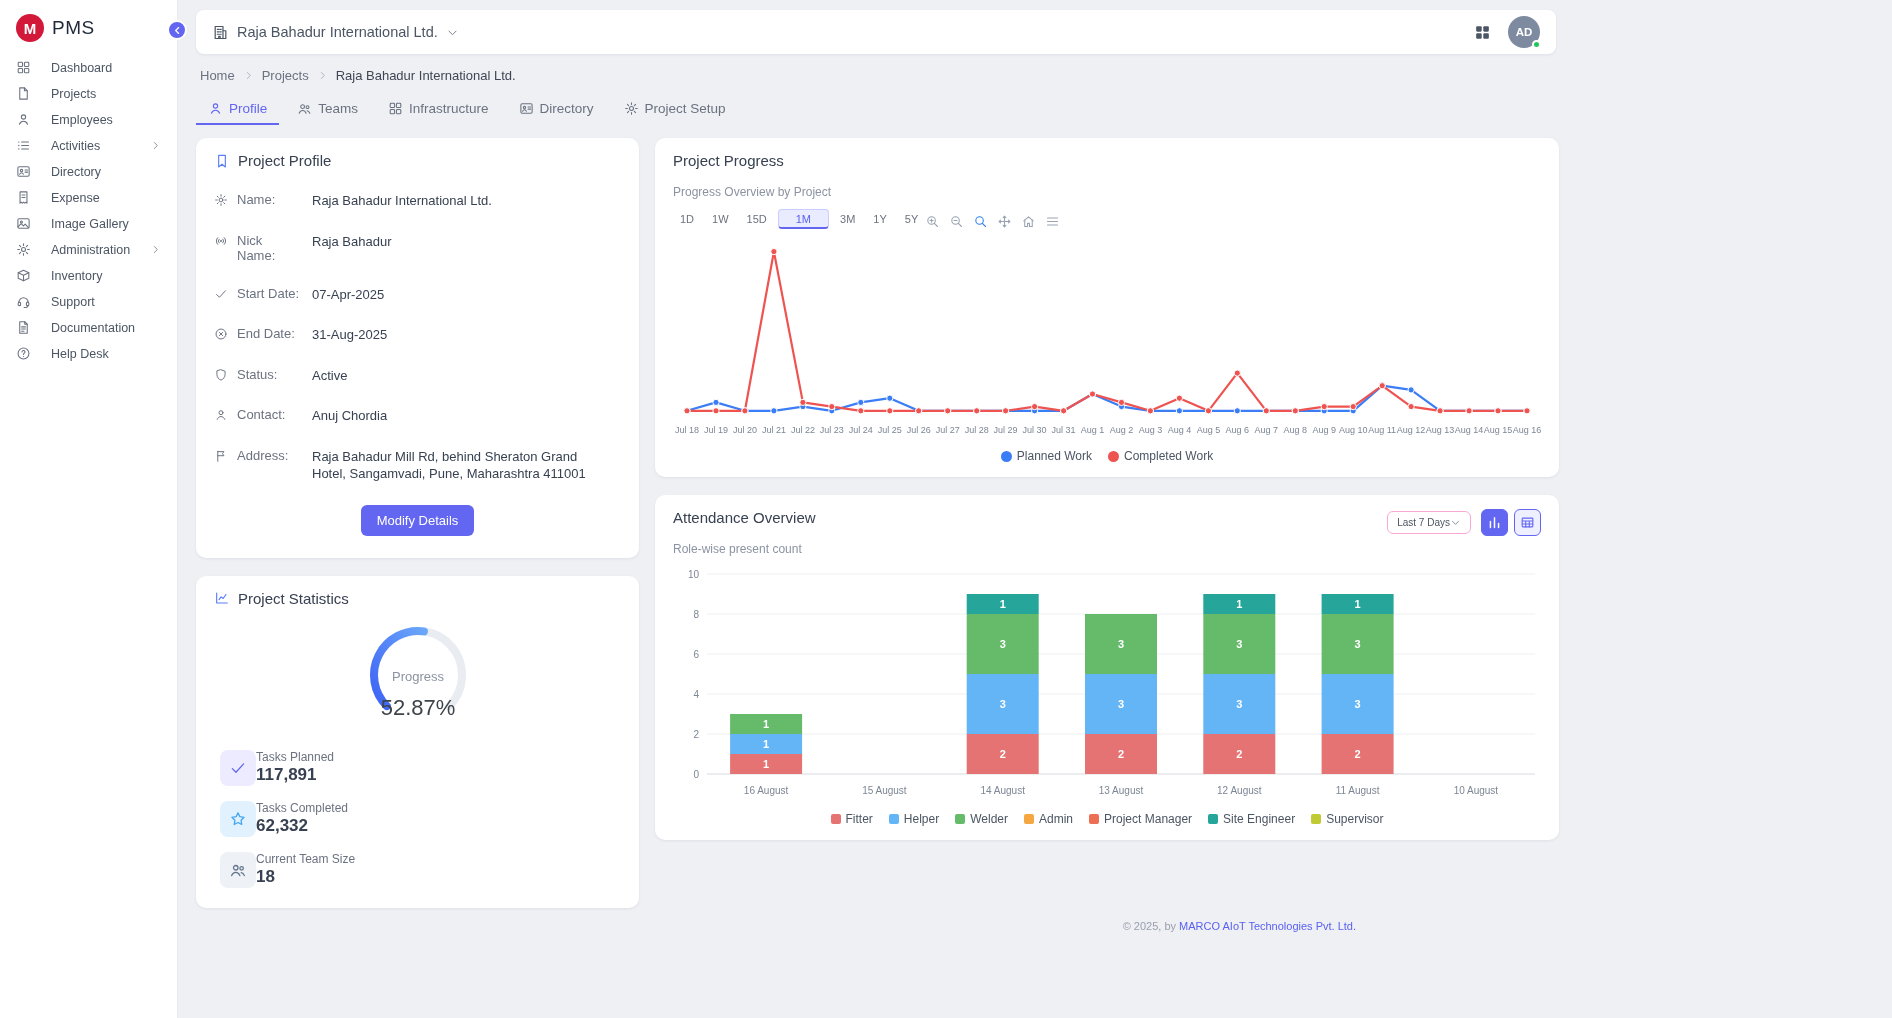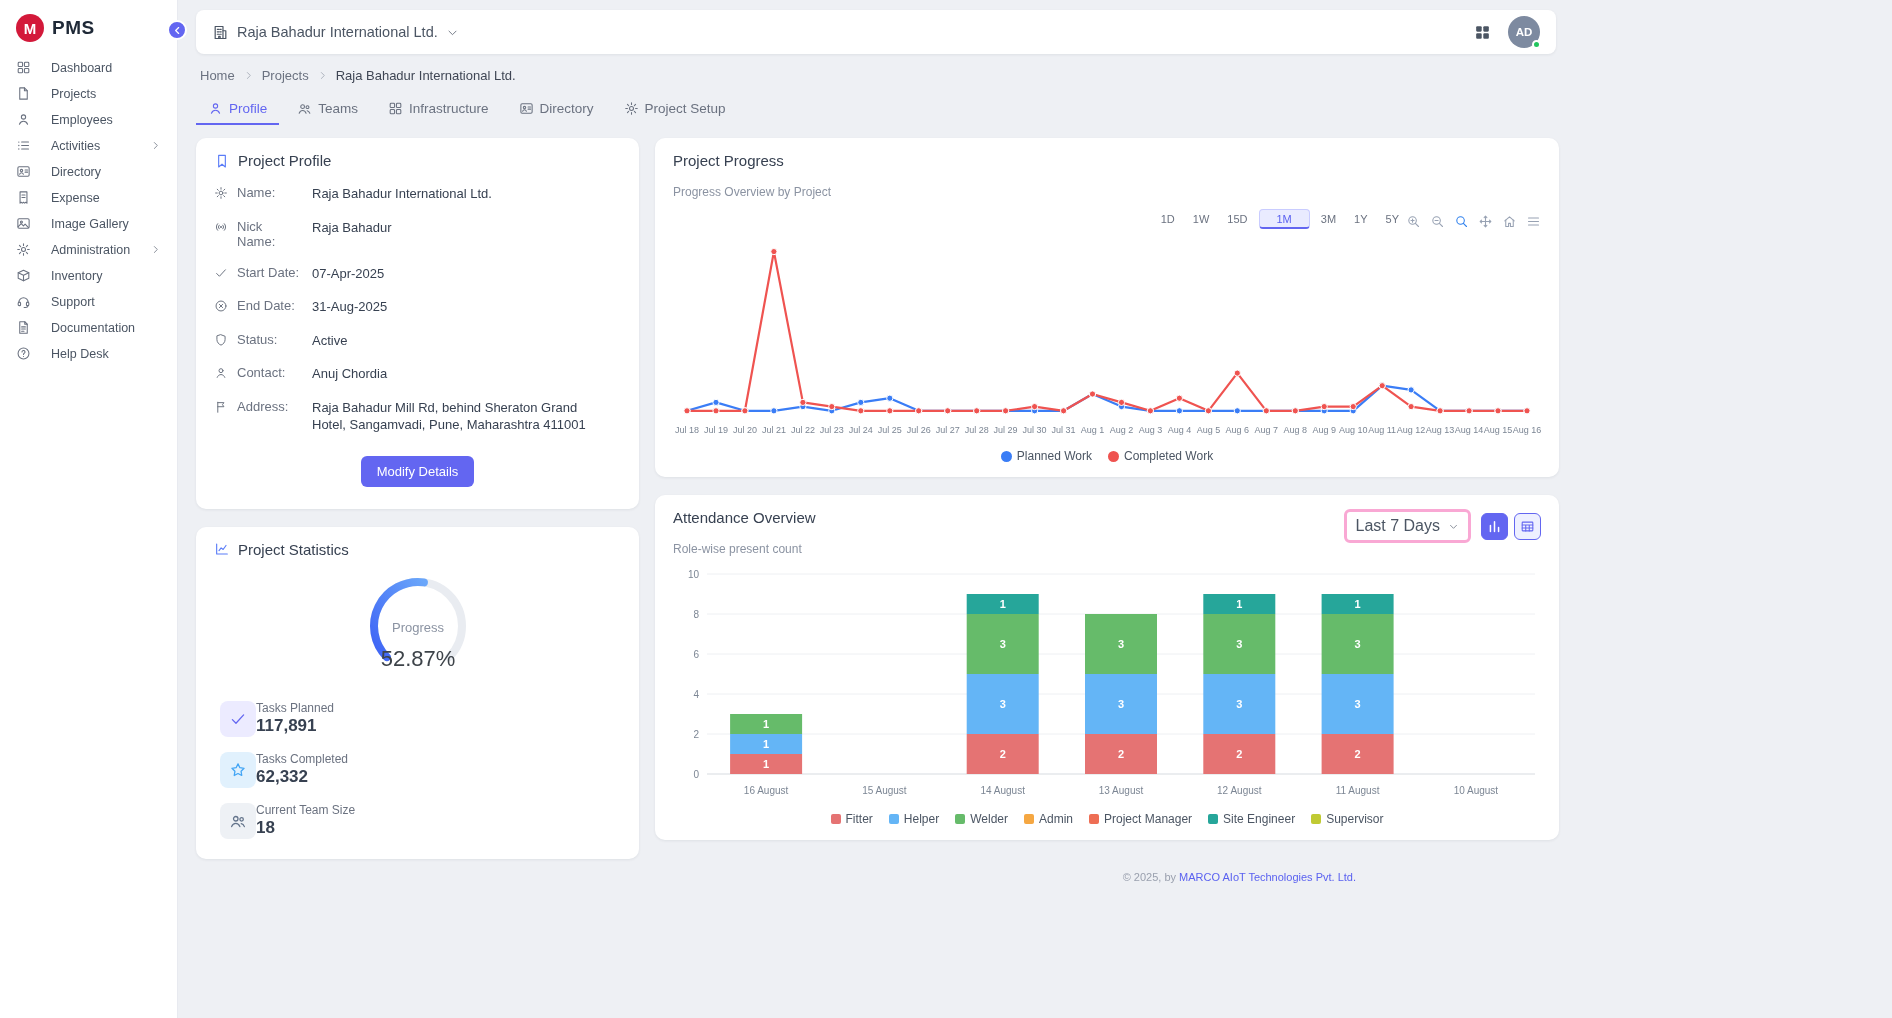--- a/index.html
+++ b/index.html
@@ -4,21 +4,21 @@
 <style>
   *{box-sizing:border-box}
   html,body{margin:0;padding:0}
   body{font-family:"Liberation Sans",sans-serif;background:#eef0f4;color:#374151}
   .app{display:flex;width:1892px;height:1018px;overflow:hidden;background:#eef0f4}
 
   
   .sidebar{width:178px;background:#fff;border-right:1px solid #e8eaf0;position:relative;flex:none}
   .logo-row{display:flex;align-items:center;gap:8px;padding:14px 16px 12px}
   .logo-badge{width:28px;height:28px;border-radius:50%;background:#d3193a;color:#fff;font-weight:bold;font-size:15px;display:flex;align-items:center;justify-content:center}
-  .logo-text{font-size:19px;font-weight:bold;color:#1f2937;letter-spacing:.5px}
+  .logo-text{font-size:19px;font-weight:normal;color:#1f2937;letter-spacing:.5px}
   .collapse-btn{position:absolute;right:-10px;top:20px;width:20px;height:20px;border-radius:50%;background:#6366f1;border:2px solid #fff;color:#fff;display:flex;align-items:center;justify-content:center;cursor:pointer;padding:0;z-index:5}
   .collapse-btn .ic{width:11px;height:11px;stroke-width:2.6}
   .nav-item{display:flex;align-items:center;gap:20px;padding:5px 16px;margin:1px 0;font-size:12.5px;color:#4b5563;cursor:pointer}
   .nav-item .ic{width:15px;height:15px;color:#6b7280;flex:none}
   .nav-label{white-space:nowrap}
   .chev{margin-left:auto;width:11px !important;height:11px !important;color:#9ca3af}
 
   
   .main{flex:1;min-width:0}
   .page-inner{width:1378px;padding:0 0 0 18px}
@@ -47,60 +47,60 @@
   .content-grid{display:flex;gap:16px;margin-top:13px;align-items:flex-start}
   .left-col{width:443px;flex:none;display:flex;flex-direction:column;gap:18px}
   .right-col{flex:1;display:flex;flex-direction:column;gap:18px}
   .card{background:#fff;border-radius:10px;box-shadow:0 1px 3px rgba(20,24,40,.07);padding:14px 18px}
   .card-title-row{display:flex;align-items:center;gap:8px}
   .card-title{font-size:15px;font-weight:normal;color:#374151}
   .title-ic{width:16px;height:16px;color:#5a7cf8}
   .card-sub{font-size:12px;color:#8b93a2;margin-top:16px}
 
   
-  .pf-row{display:flex;align-items:flex-start;gap:9px;margin-top:16px;font-size:13px}
+  .pf-row{display:flex;align-items:flex-start;gap:9px;margin-top:23px;font-size:13px}
   .pf-row .ic{width:14px;height:14px;color:#6b7280;margin-top:1px;flex:none}
   .pf-label{color:#6b7280;width:66px;flex:none}
   .pf-value{color:#374151;max-width:300px;line-height:1.35}
   .modify-btn{display:block;margin:22px auto 8px;background:#6366f1;color:#fff;border:none;border-radius:6px;padding:8px 16px;font-size:13px;font-weight:500;cursor:pointer;font-family:inherit}
 
   
   .stats-card{min-height:332px}
   .gauge-wrap{text-align:center;margin-top:4px}
   .gauge-label{font-size:13px;fill:#8b93a2}
   .gauge-value{font-size:22px;fill:#3d4349}
   .stat-row{display:flex;align-items:center;gap:0;margin:15px 6px 0}
   .stat-ic{width:36px;height:36px;border-radius:8px;display:flex;align-items:center;justify-content:center;flex:none}
   .stat-ic .ic{width:18px;height:18px}
   .stat-txt{display:flex;flex-direction:column}
   .stat-label{font-size:12px;color:#6b7280}
   .stat-value{font-size:17px;font-weight:bold;color:#374151;margin-top:1px}
 
   
-  .chart-controls{display:flex;align-items:flex-end;justify-content:flex-end;margin-top:10px}
+  .chart-controls{display:flex;align-items:flex-end;justify-content:flex-start;margin-top:10px}
   .ranges{display:flex;gap:4px}
   .rng{border:none;background:none;font-size:11px;color:#6b7280;padding:4px 7px;border-radius:4px;cursor:pointer;font-family:inherit}
   .rng.active{color:#5a61f0;background:#e9ebff;border:1px solid #c9ccff;border-bottom:2px solid #6366f1;padding:3px 17px 2px}
   .tools{display:flex;gap:9px;align-items:center}
   .tool{color:#98a2b3;cursor:pointer;display:flex}
   .tool .ic{width:15px;height:15px}
   .tool.tool-active{color:#2f80ed}
   .axlab{font-size:9px;fill:#7c8694}
   .cat-lab{font-size:10px;fill:#7c8694}
   .barlab{font-size:11px;fill:#fff;font-weight:bold}
   .legend{display:flex;justify-content:center;gap:16px;margin-top:8px;font-size:12px;color:#4b5563;flex-wrap:wrap}
   .lg-item{display:flex;align-items:center;gap:5px;cursor:pointer}
   .lg-marker{width:10px;height:10px;display:inline-block}
   .lg-marker.round{border-radius:50%;width:11px;height:11px}
   .lg-marker.square{border-radius:2px}
 
   
   .att-head{display:flex;justify-content:space-between;align-items:flex-start}
   .att-controls{display:flex;align-items:center;gap:10px}
-  .select-box{display:flex;align-items:center;gap:8px;border:3px solid #f9a8d4;border-radius:6px;padding:5px 9px;font-size:16px;color:#4b5563;cursor:pointer;background:#fff}
+  .select-box{display:flex;align-items:center;gap:0;border:1px solid #f9a8d4;border-radius:6px;padding:5px 9px;font-size:10px;color:#4b5563;cursor:pointer;background:#fff}
   .select-box .ic{width:11px;height:11px;color:#6b7280}
   .toggle{width:27px;height:27px;border-radius:6px;display:flex;align-items:center;justify-content:center;cursor:pointer;border:1px solid #6366f1;background:#eef0ff;color:#6366f1;padding:0}
   .toggle .ic{width:15px;height:15px}
   .toggle.active{background:#6366f1;color:#fff}
 
   footer{margin:12px 200px 14px 0;text-align:right;font-size:11px;color:#9aa0ae}
   footer a{color:#5a61f0;text-decoration:none;font-weight:500;cursor:pointer}
 
   svg.chart{display:block}
   .ic{flex:none}

